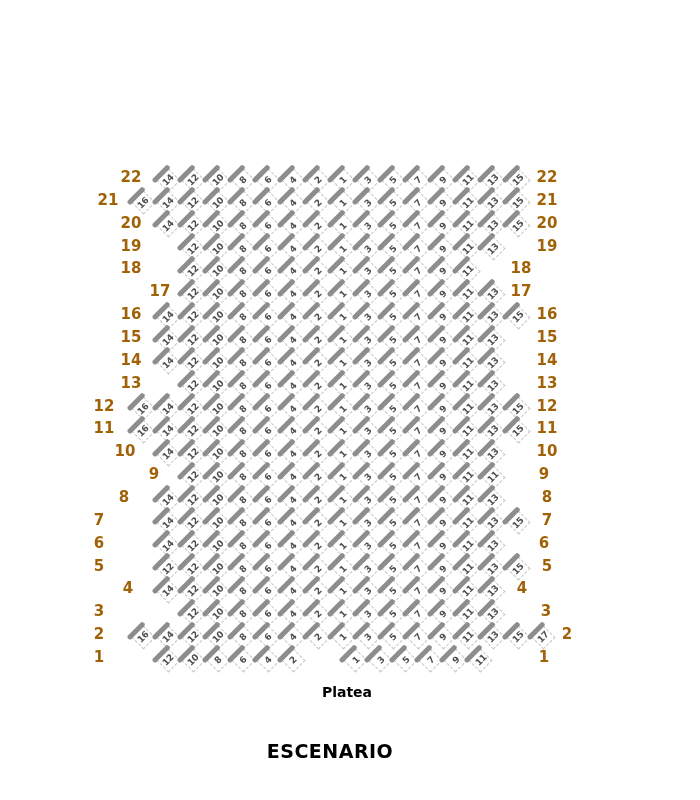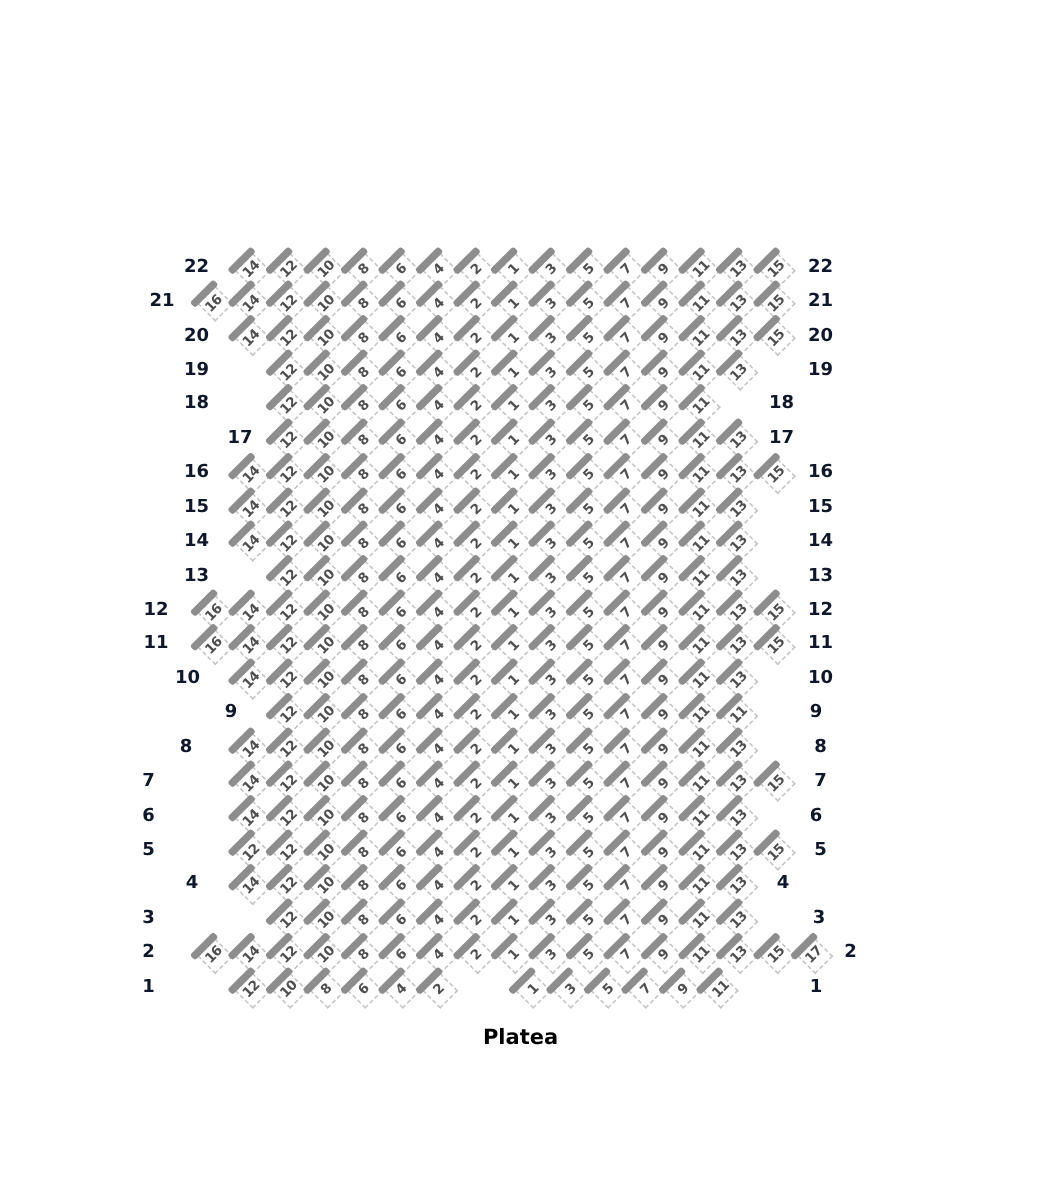--- a/index.html
+++ b/index.html
@@ -6,23 +6,23 @@
   .canvas{
     position:relative;
     width:700px;height:800px;
     background:#ffffff;
     overflow:hidden;
     font-family:"DejaVu Sans","Liberation Sans",sans-serif;
   }
   .row-label{
     position:absolute;
     transform:translate(-50%,-50%);
-    font-size:12px;
+    font-size:15px;
     font-weight:bold;
-    color:#0f172a;
+    color:#a16207;
     white-space:nowrap;
   }
   .seat{
     position:absolute;
     width:24px;height:24px;
     transform:translate(-50%,-50%);
     cursor:pointer;
   }
   .seat-box{
     position:absolute;
@@ -1363,13 +1363,14 @@
         <div class="seat-box"></div>
         <div class="seat-num">9</div>
       </div>
       <div class="seat" style="left: 480.5px; top: 660.06px;">
         <div class="seat-box"></div>
         <div class="seat-num">11</div>
       </div>
       <div class="row-label" style="left: 544px; top: 657.06px;">1</div>
     </div>
   <div class="section-label" id="section-label" style="left: 347px; top: 692px;">Platea</div>
+  <div class="stage-label" id="stage-label" style="left: 330px; top: 751px;">ESCENARIO</div>
 </div>
 
 </body></html>

